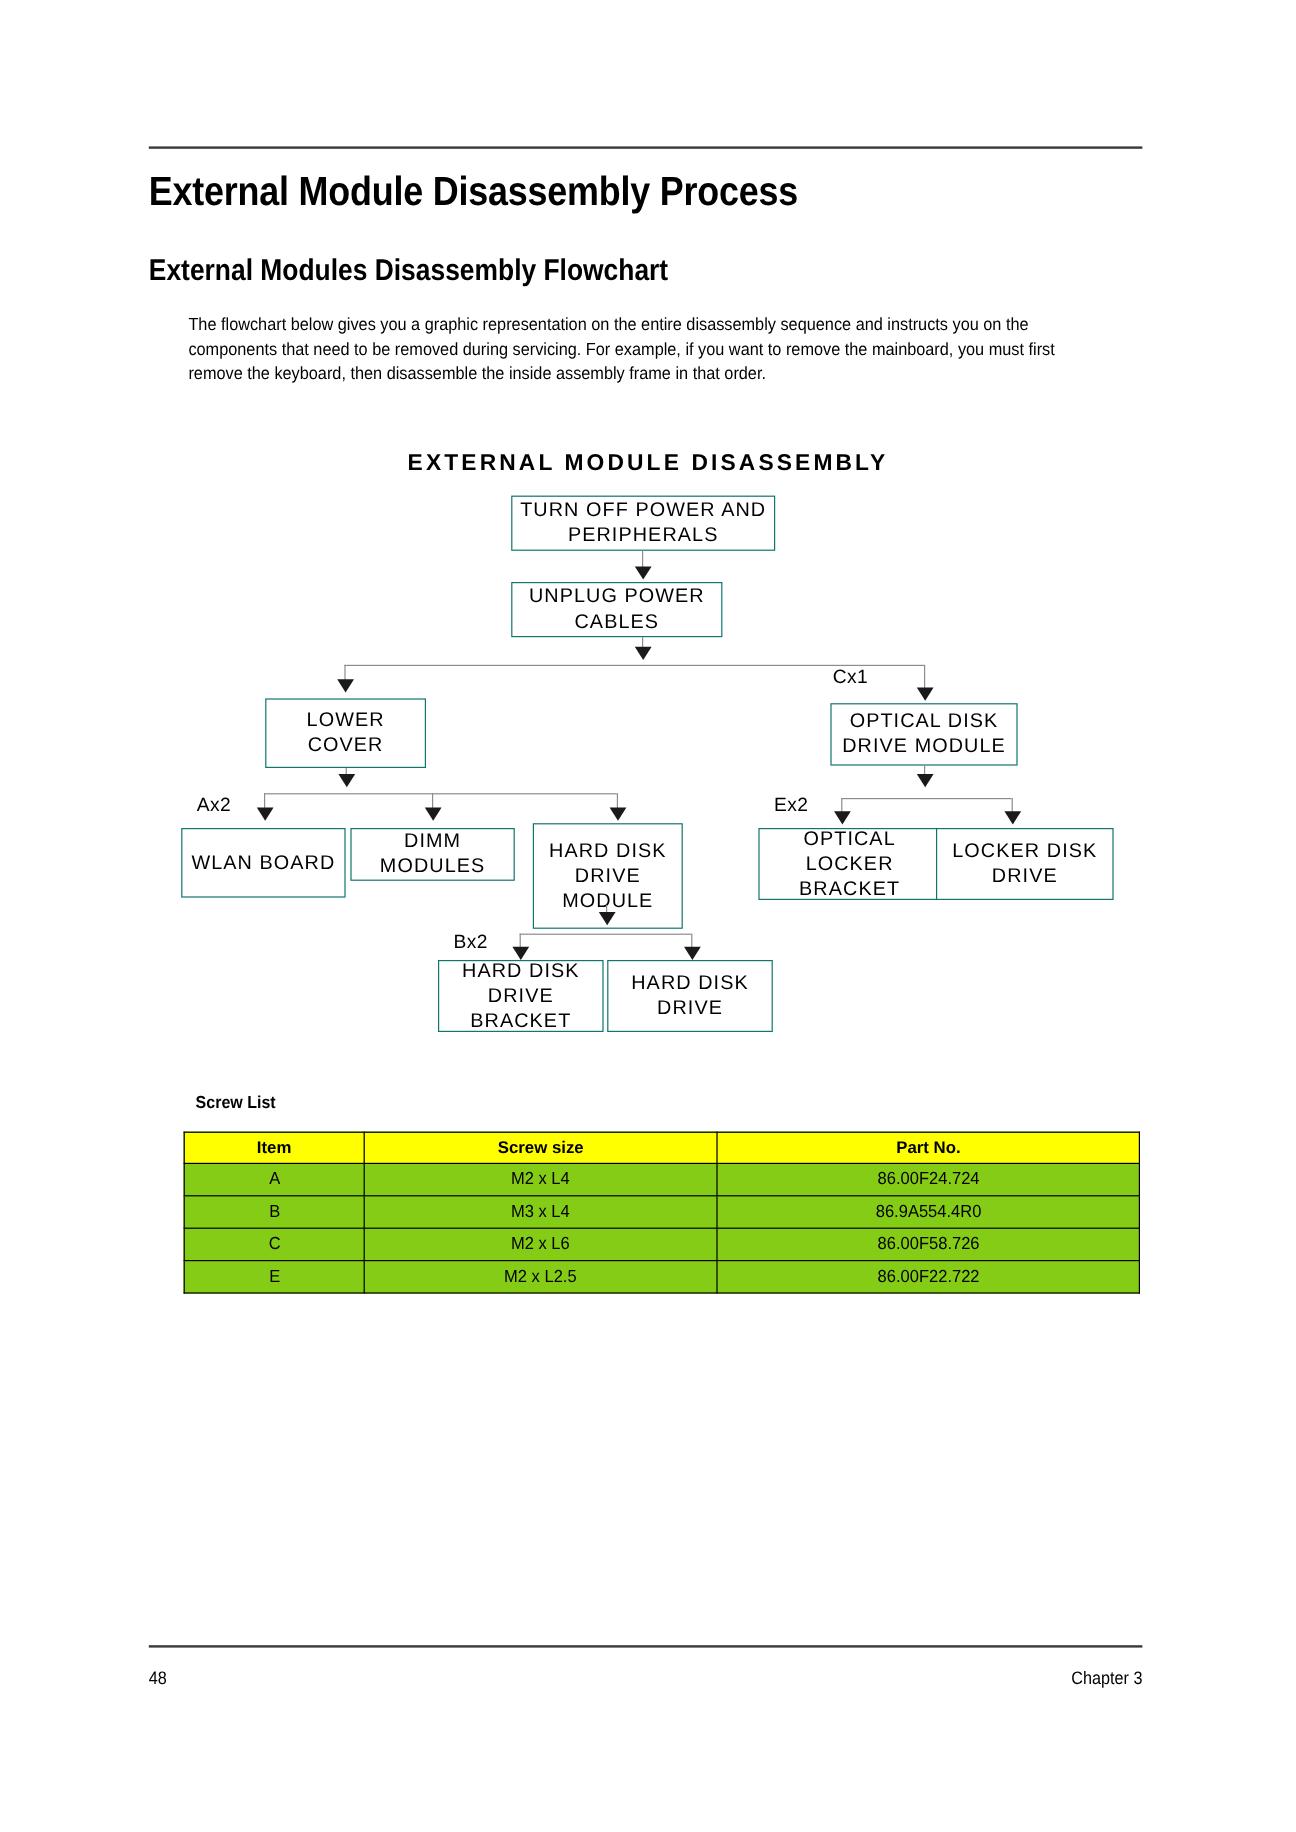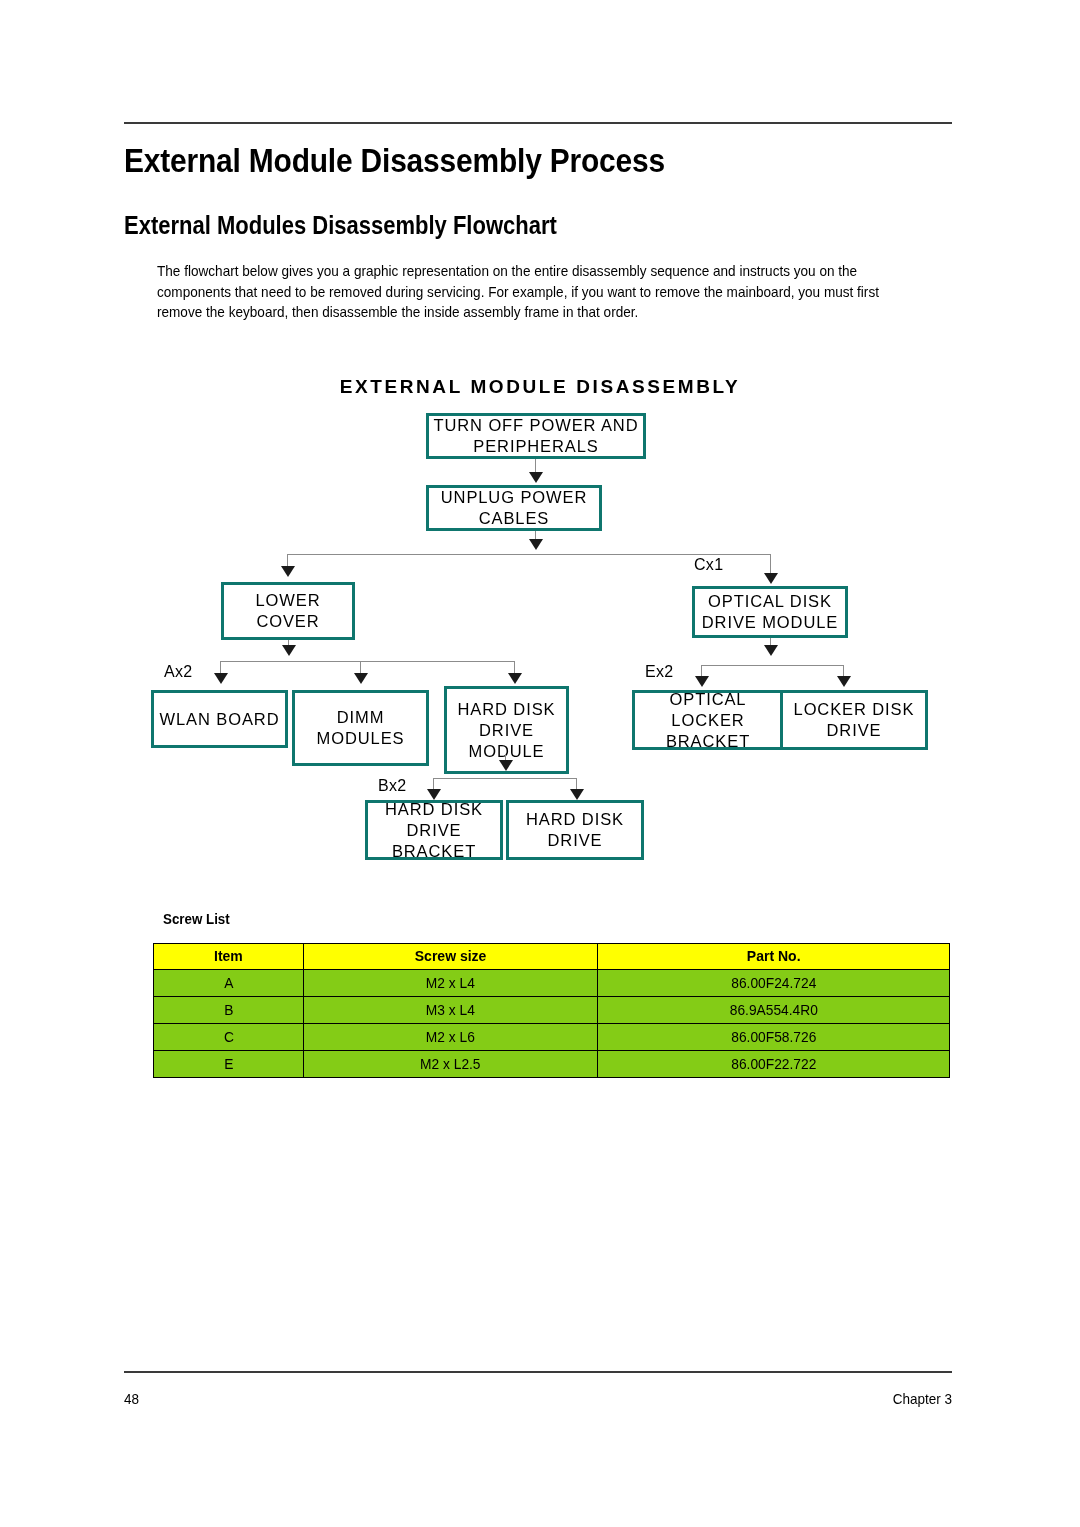--- a/index.html
+++ b/index.html
@@ -41,21 +41,21 @@
 
   
   .chart-title{
     position:absolute;left:0px;top:337px;width:1080px;
     text-align:center;
     font-size:19px;font-weight:bold;letter-spacing:2.6px;margin-top:39px;
   }
   .fc{position:absolute;left:0;top:0;width:1080px;height:1527px;}
   .box{
     position:absolute;
-    border:3px solid #0f766e;
+    border:1px solid #0f766e;
     box-sizing:border-box;
     background:#fff;
     display:flex;align-items:center;justify-content:center;
     text-align:center;
     font-size:16.5px;
     letter-spacing:0.9px;
     line-height:21px;
     color:#000;
   }
   .tag{
@@ -180,21 +180,21 @@
     <div class="arw" style="left:354px;top:673px;"></div>
     <div class="ln lnv" style="left:514px;top:661px;height:14px;"></div>
     <div class="arw" style="left:508px;top:673px;"></div>
 
     <div class="tag" style="left:164px;top:663px;">Ax2</div>
     <div class="tag" style="left:450px;top:663px;margin-top:36px;">Ax1</div>
 
     <div class="box" style="left:151px;top:690px;width:137px;height:58px;">
       <span>WLAN BOARD</span>
     </div>
-    <div class="box" style="left:292px;top:690px;width:137px;height:76px;">
+    <div class="box" style="left:292px;top:690px;width:137px;height:44px;">
       <span>DIMM MODULES</span>
     </div>
     <div class="box" style="left:444px;top:686px;width:125px;height:88px;">
       <span>HARD DISK DRIVE MODULE</span>
     </div>
 
     <div class="ln lnv" style="left:770px;top:638px;height:9px;"></div>
     <div class="arw" style="left:764px;top:645px;"></div>
     <div class="ln lnh" style="left:701px;top:665px;width:142px;"></div>
     <div class="ln lnv" style="left:701px;top:665px;height:14px;"></div>

